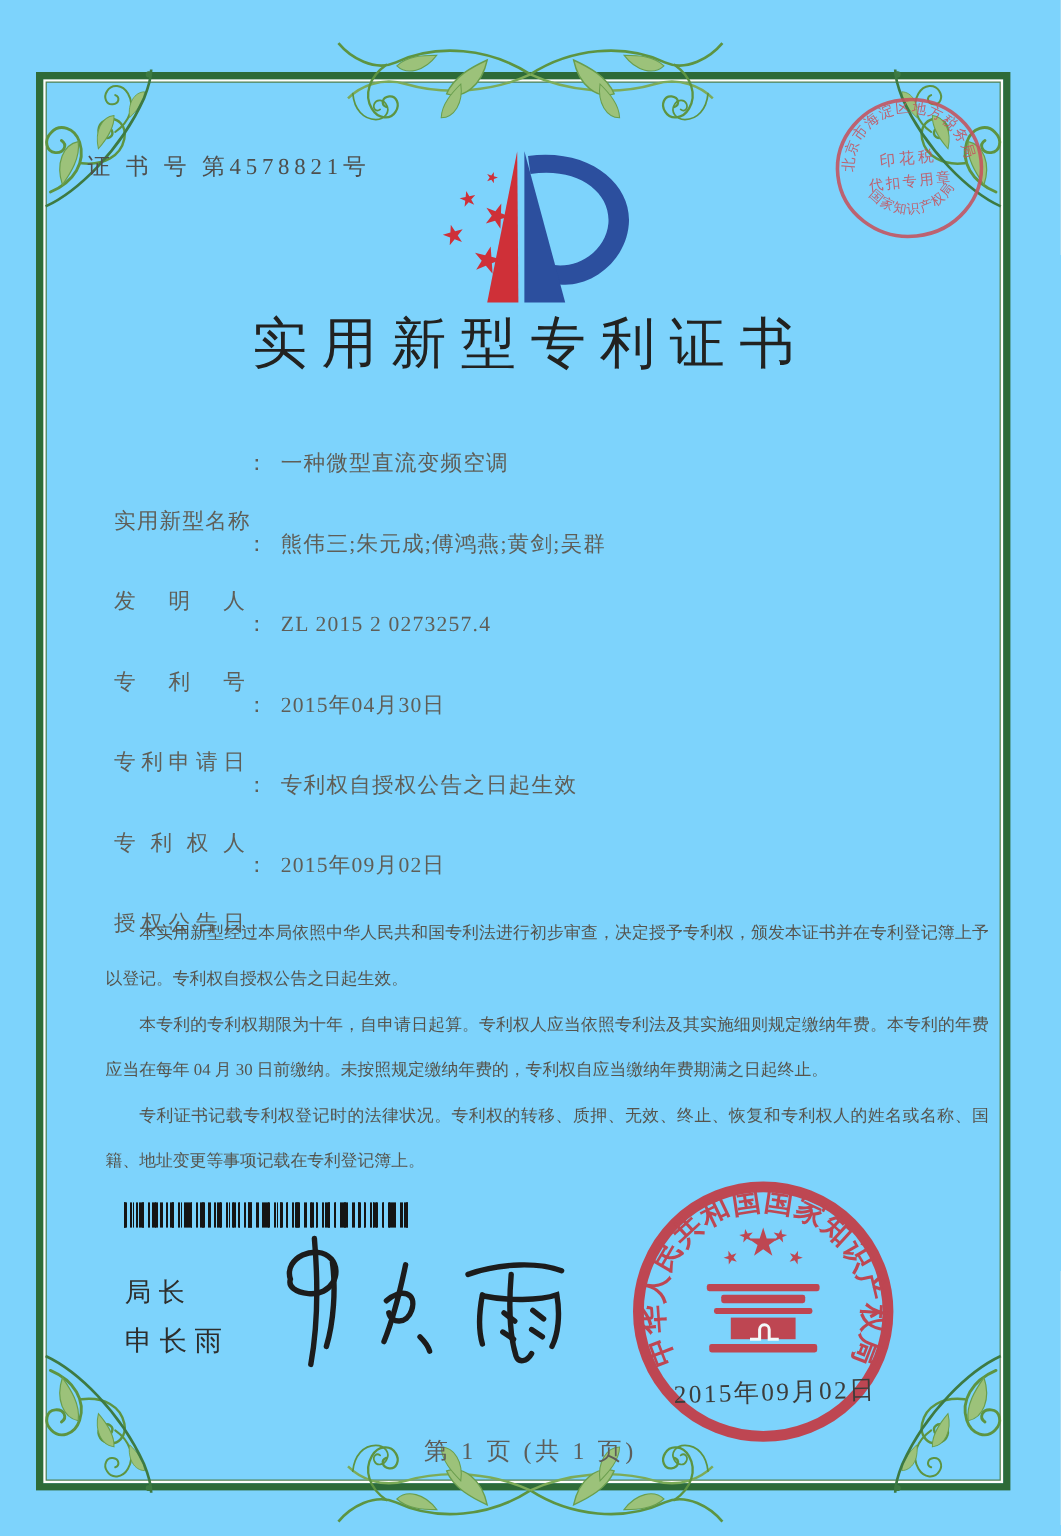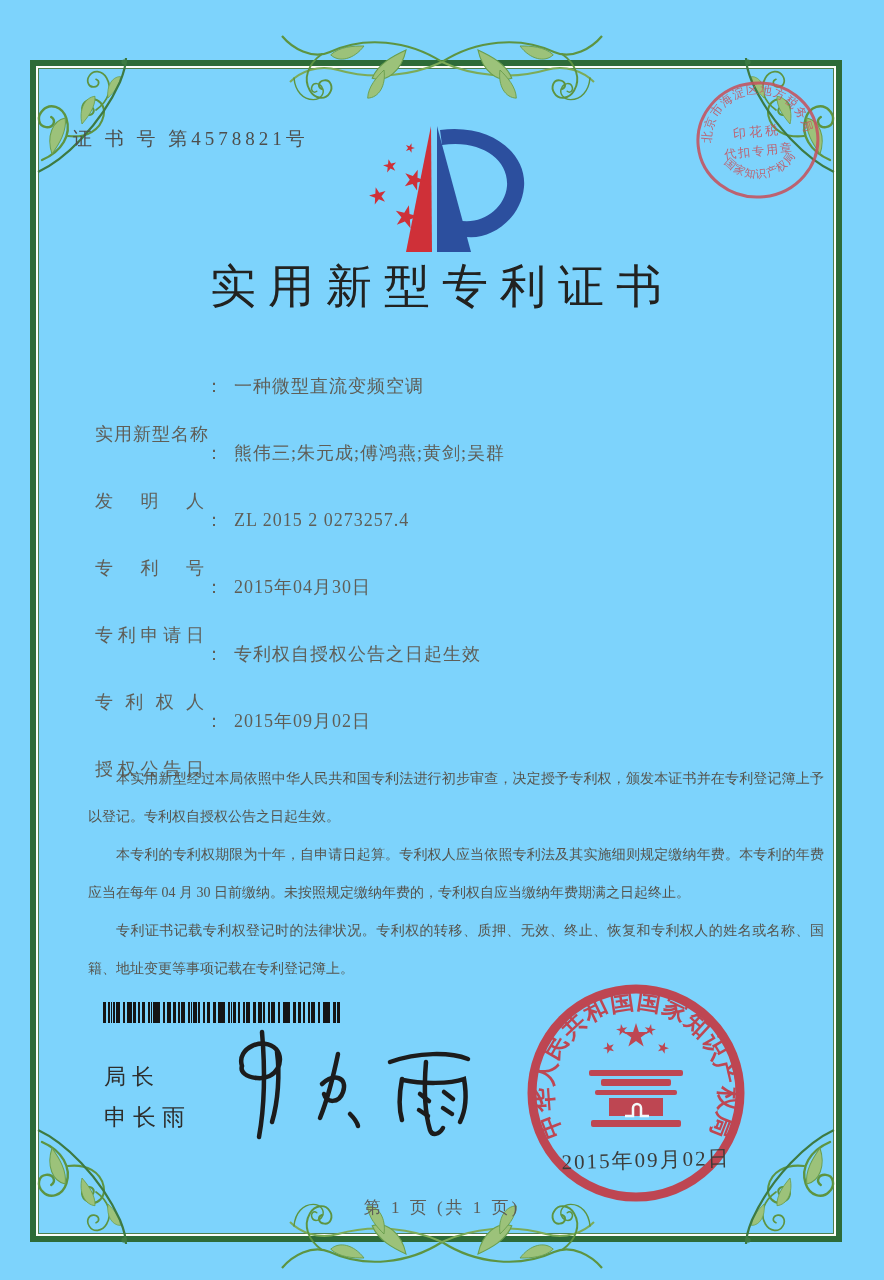--- a/index.html
+++ b/index.html
@@ -54,21 +54,21 @@
   .officer-name{position:absolute; left:104px; top:1102px; font-size:23px; letter-spacing:6px; color:#2e2e2c;}
   .signature{position:absolute; left:222px; top:1022px;}
 
   .seal{position:absolute; left:521px; top:978px;}
   .seal-date{
     position:absolute; left:556px; top:1146px; width:180px; text-align:center;
     font-size:21px; letter-spacing:2px; color:#3c3c3a; transform:rotate(-1.5deg);
   }
   .footer{
     position:absolute; left:0; top:1196px; width:884px; text-align:center;
-    font-size:17px; letter-spacing:3px; color:#5d5d59;
+    font-size:20px; letter-spacing:3px; color:#5d5d59;
   }
 </style>
 </head>
 <body>
 
 <div class="page">
 
   <div class="frame"></div>
 
   <svg class="ornaments" width="884" height="1280" viewBox="0 0 884 1280">

